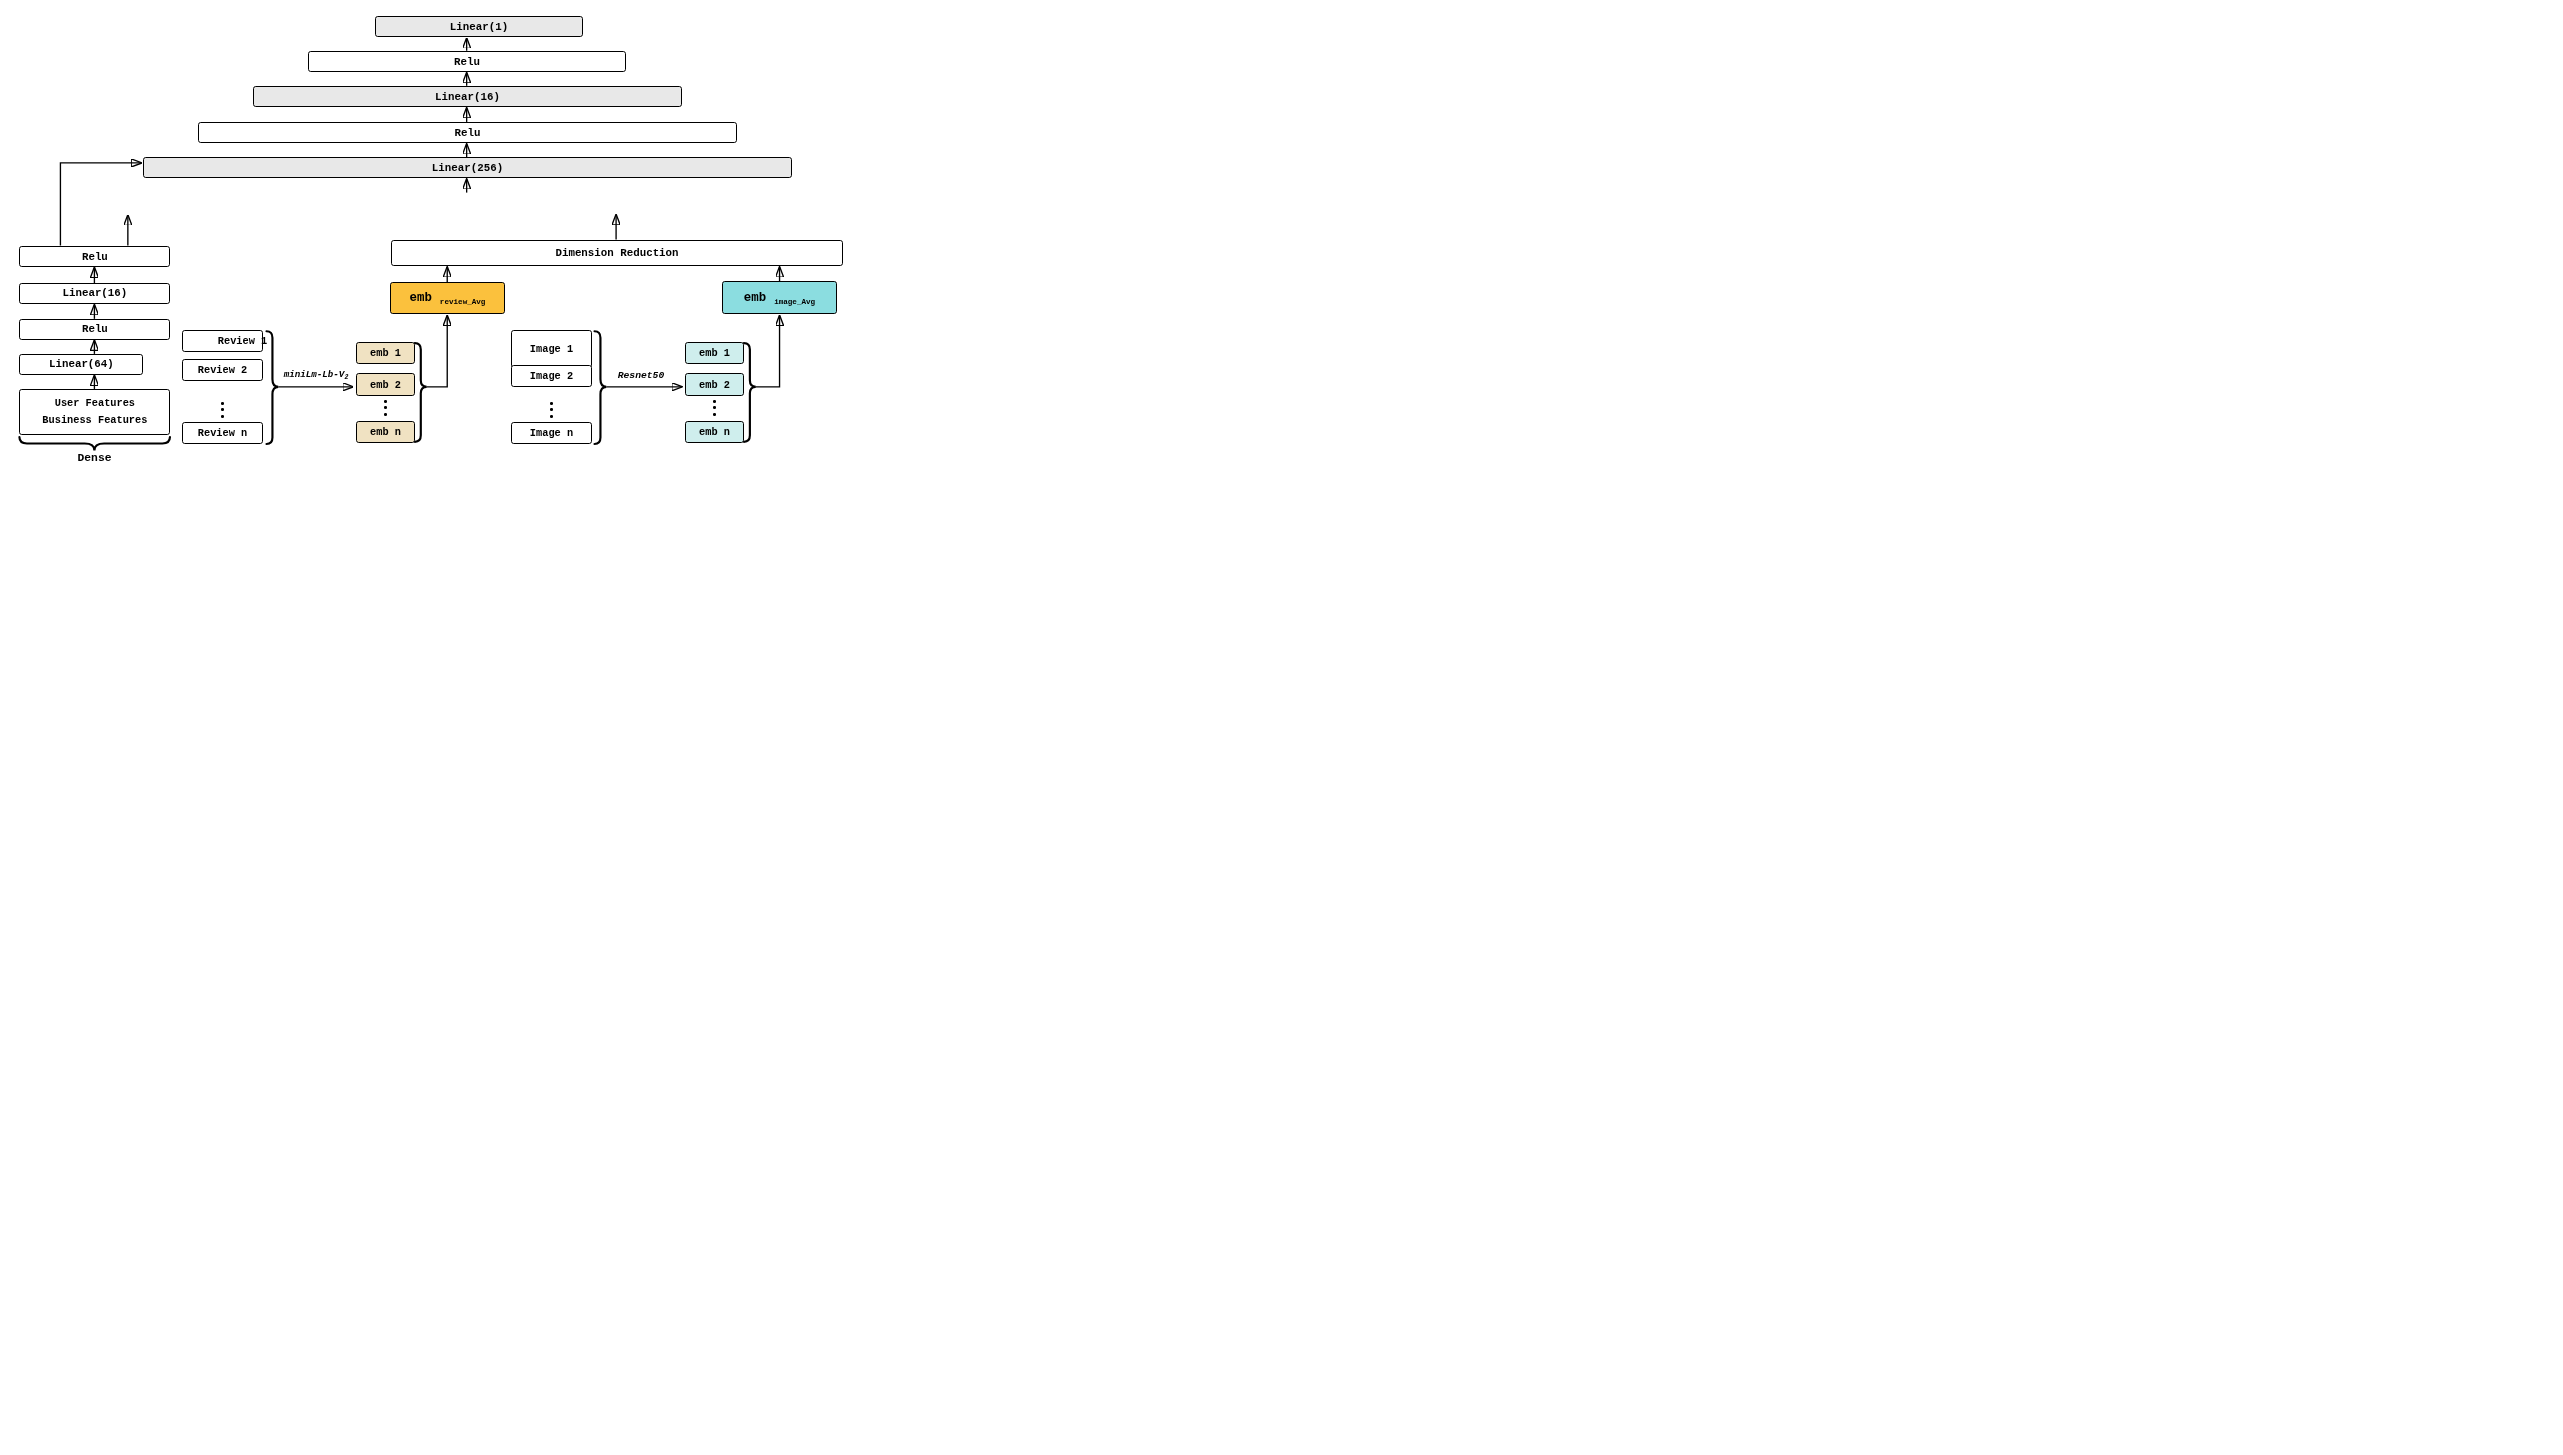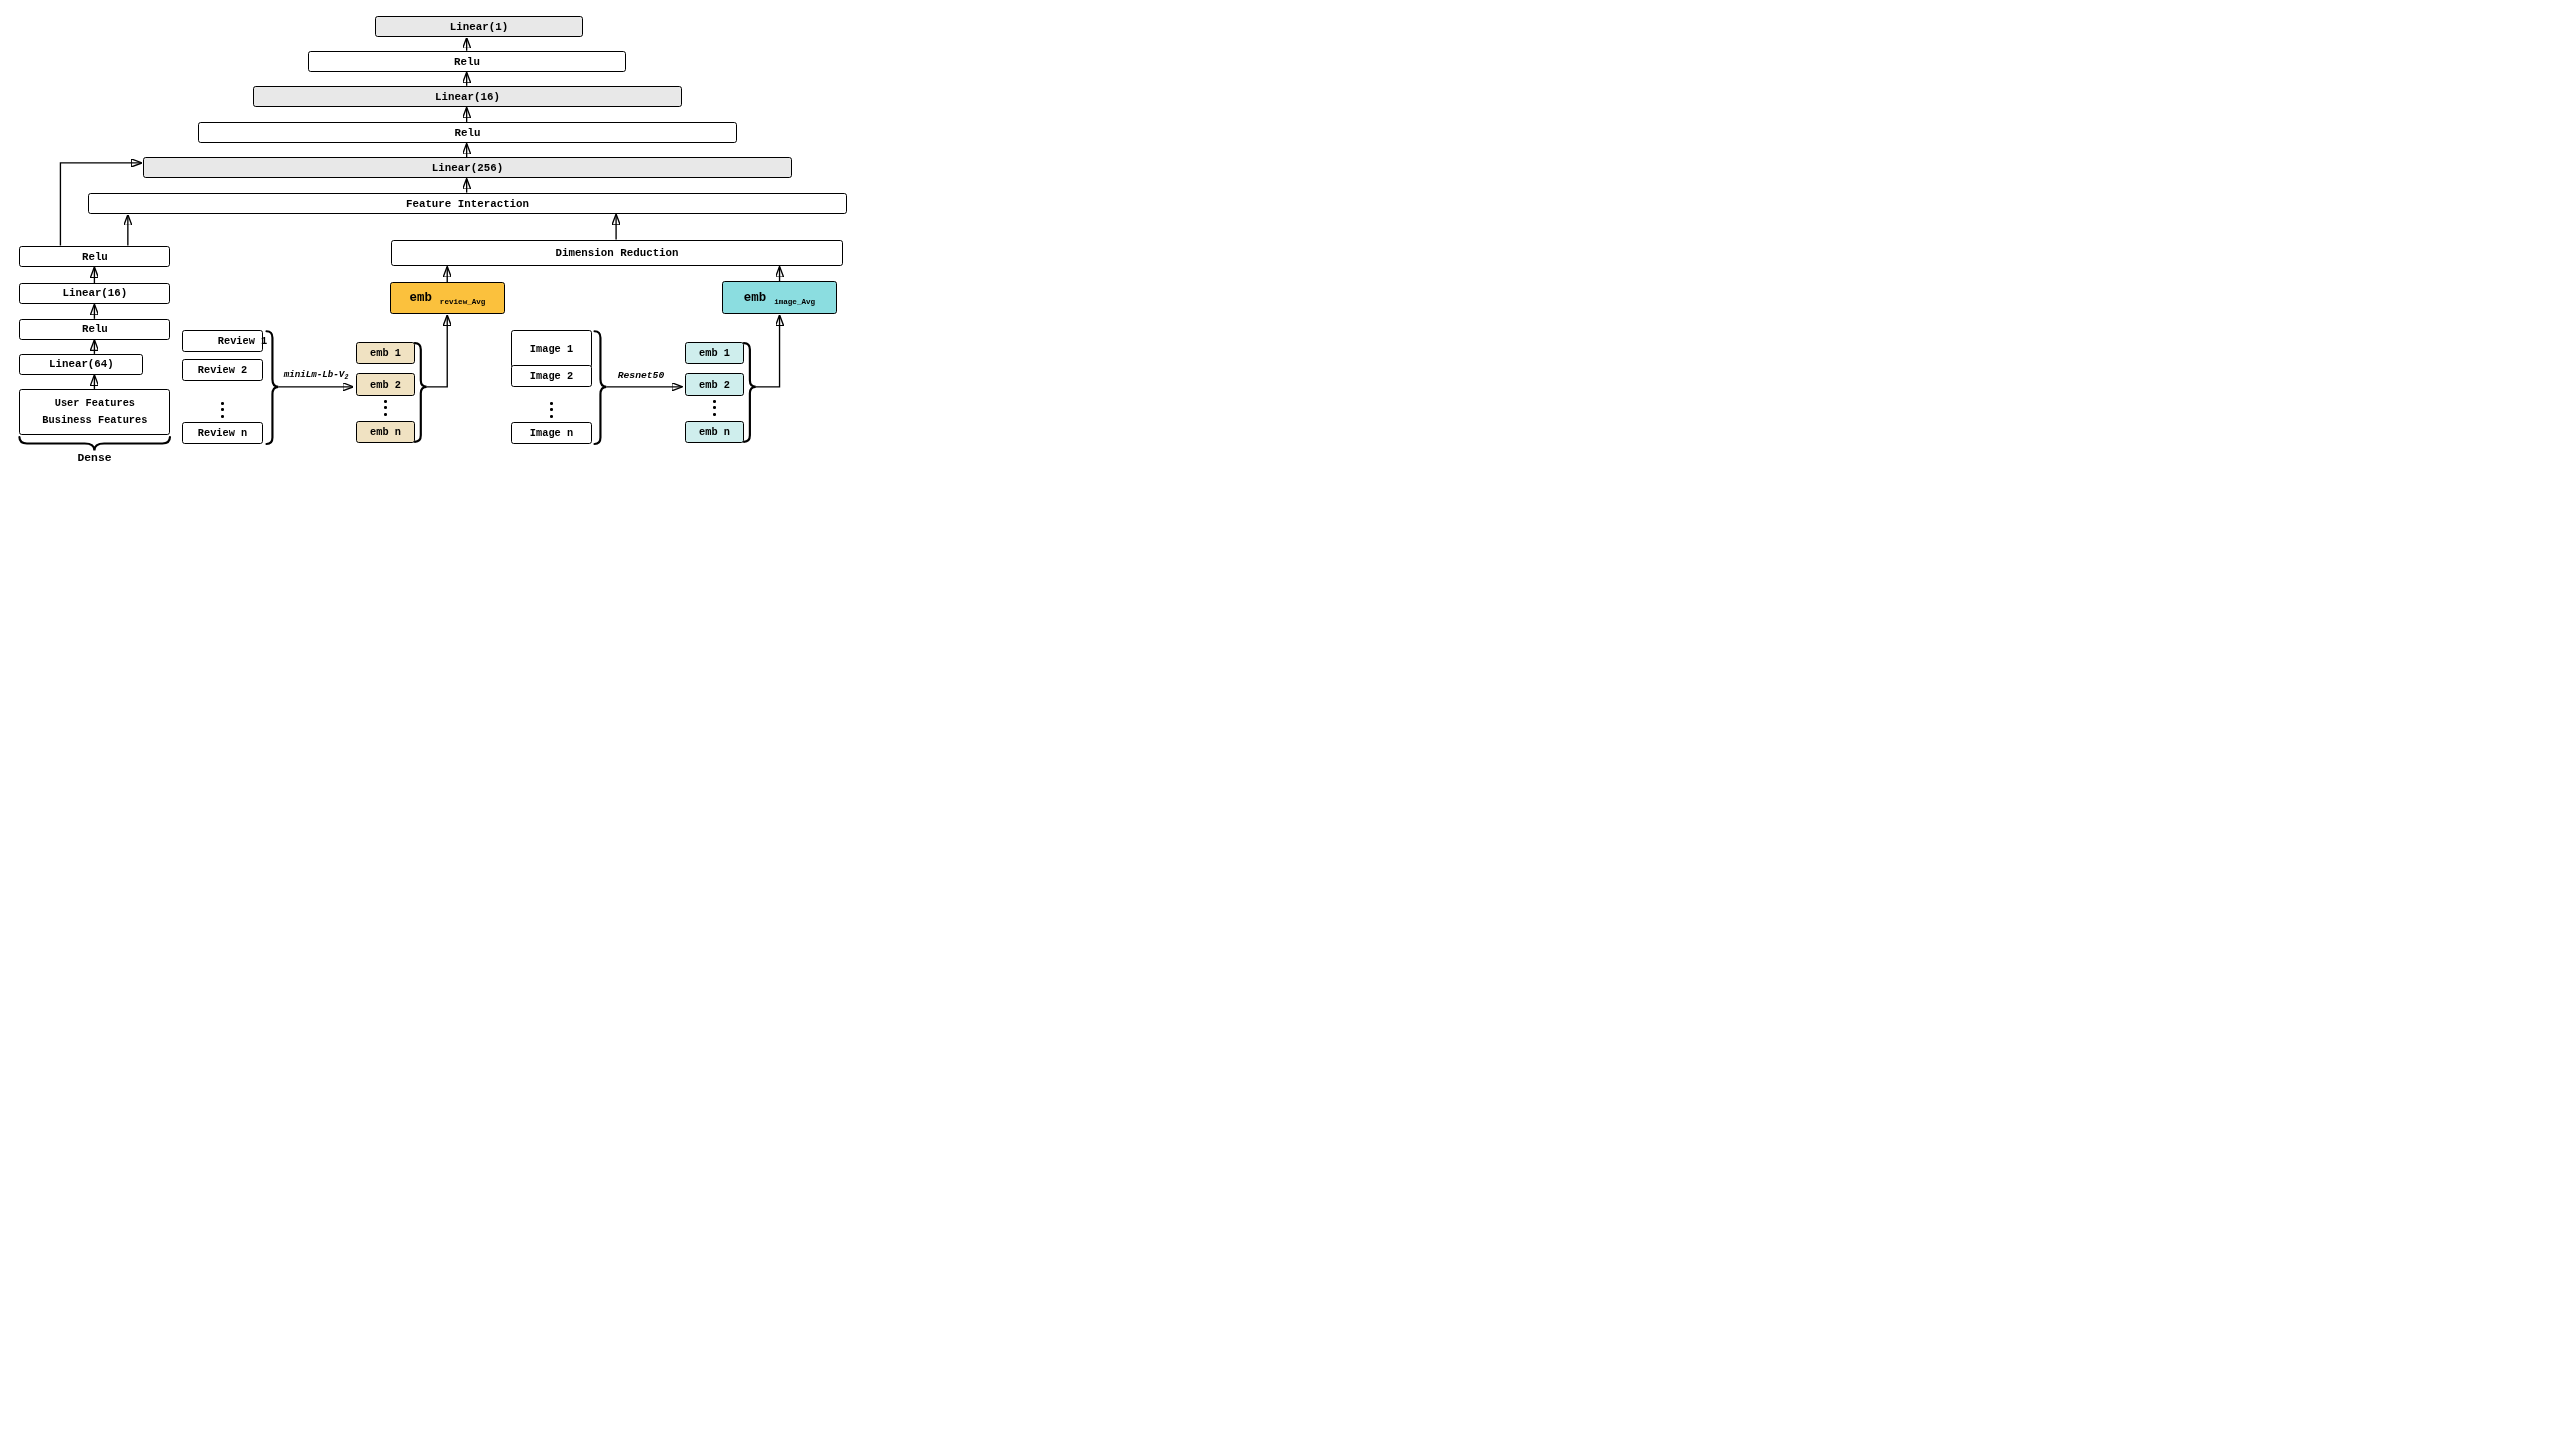--- a/index.html
+++ b/index.html
@@ -80,23 +80,20 @@
     <span>Relu</span>
   </div>
   <div class="box fill-gray" style="left:253px;top:86px;width:429px;height:21px;">
     <span>Linear(16)</span>
   </div>
   <div class="box" style="left:198px;top:122px;width:539px;height:21px;">
     <span>Relu</span>
   </div>
   <div class="box fill-gray" style="left:143px;top:157px;width:649px;height:21px;">
     <span>Linear(256)</span>
-  </div>
-  <div class="box" style="left:88px;top:193px;width:759px;height:21px;">
-    <span>Feature Interaction</span>
   </div>
   <div class="box" style="left:391px;top:240px;width:452px;height:26.4px;">
     <span>Dimension Reduction</span>
   </div>
 
   <div class="box" style="left:19.4px;top:246px;width:151px;height:21px;">
     <span>Relu</span>
   </div>
   <div class="box" style="left:19.4px;top:283px;width:151px;height:20.5px;">
     <span>Linear(16)</span>

